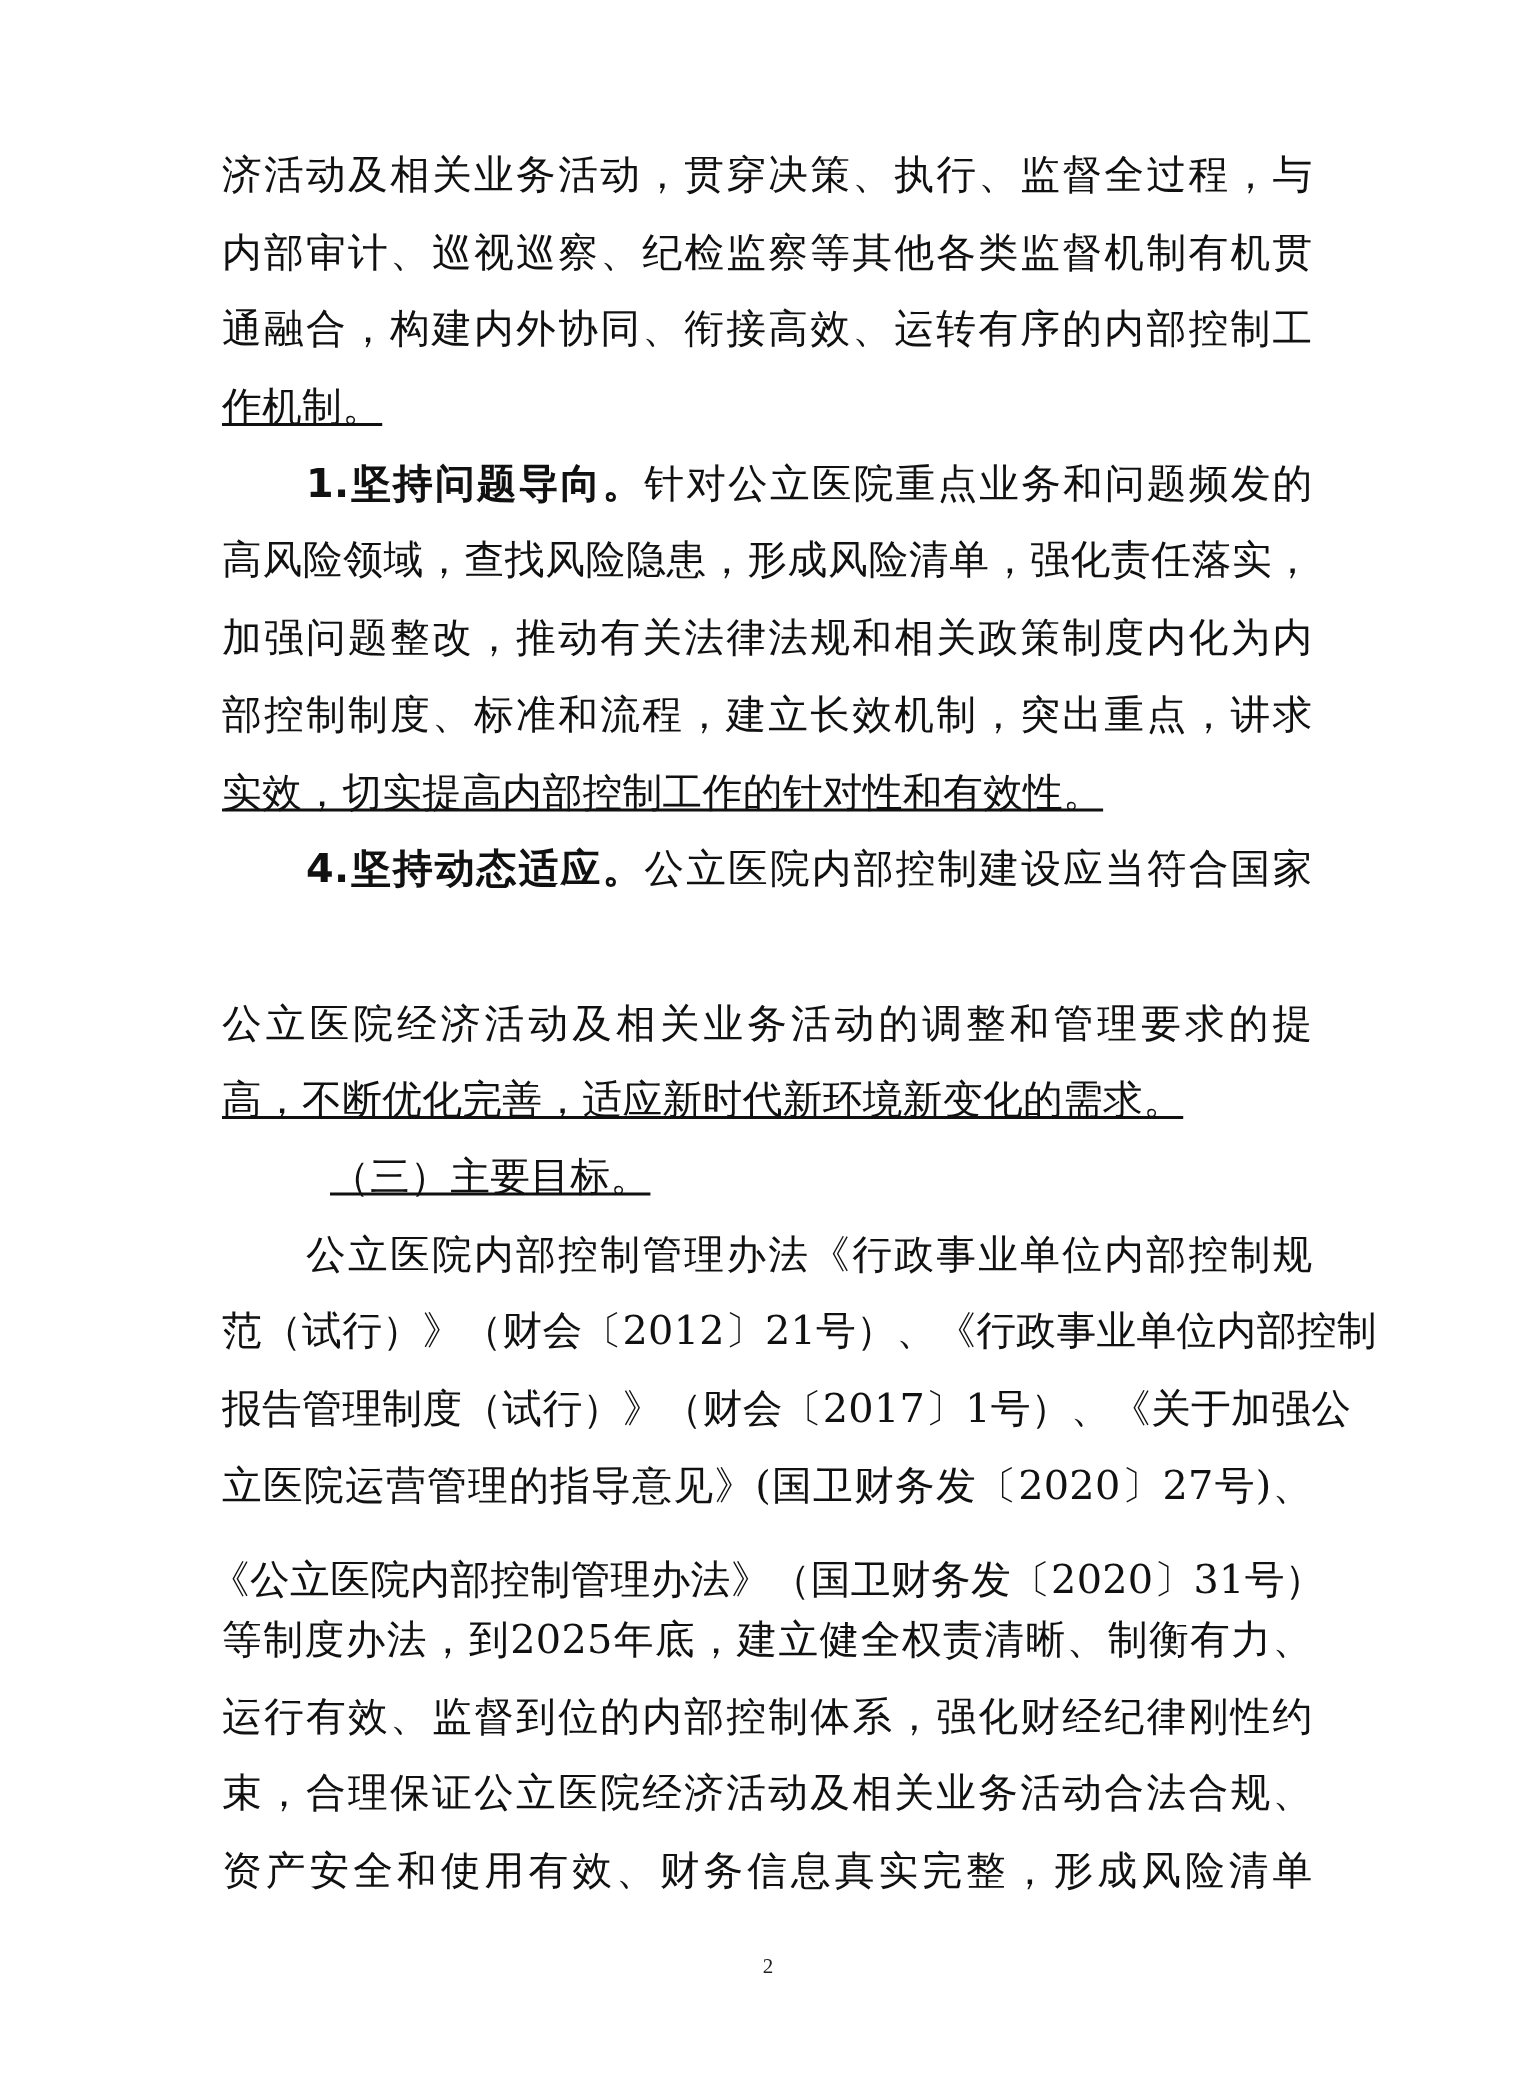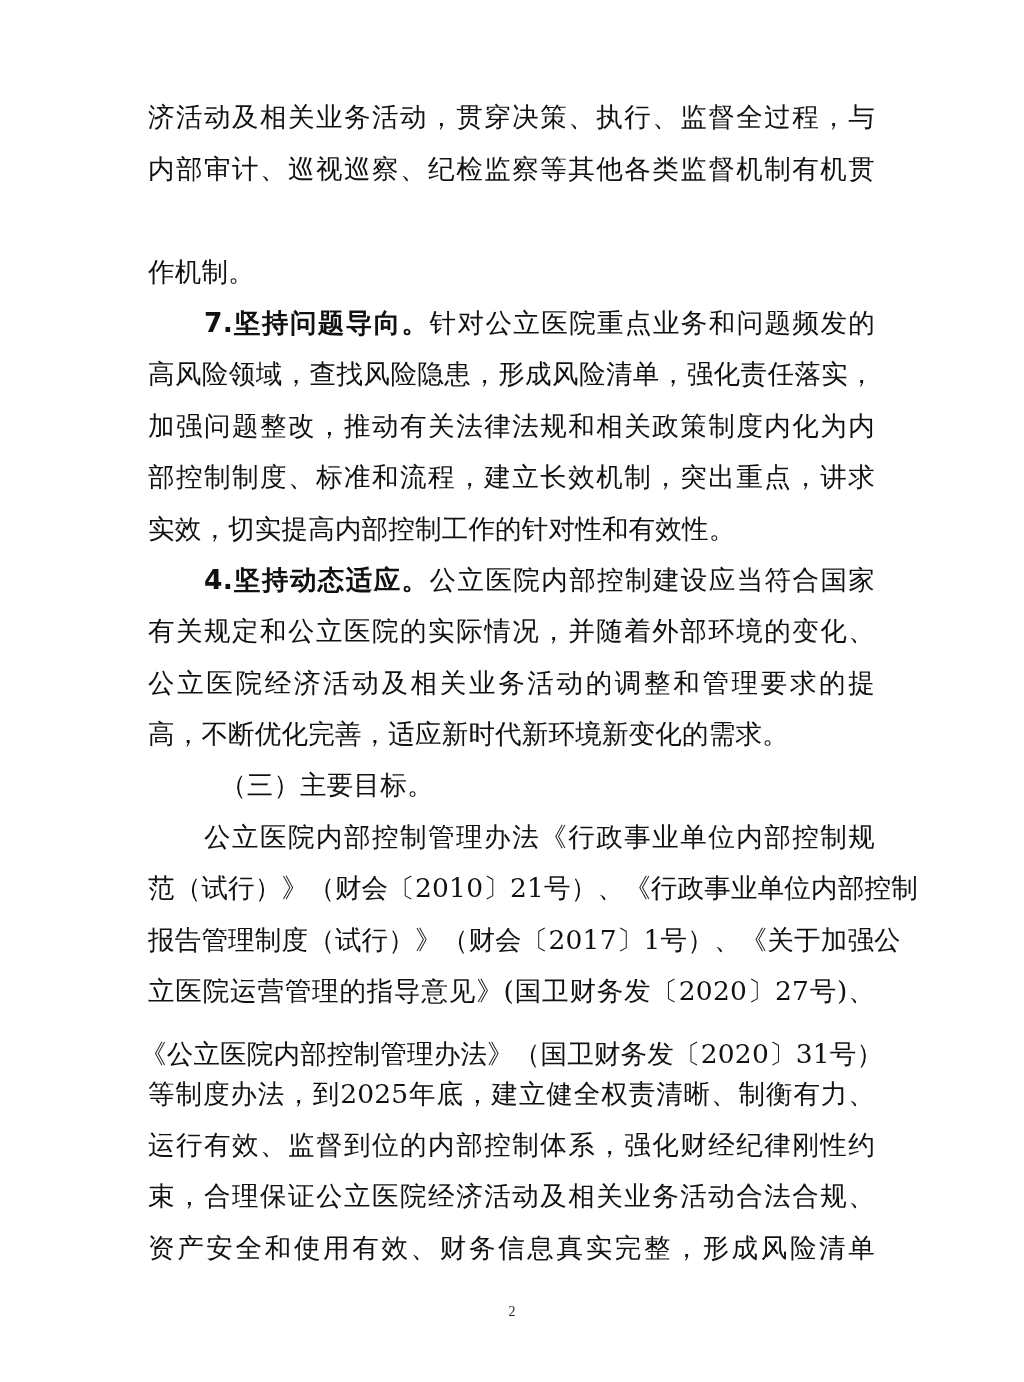--- a/index.html
+++ b/index.html
@@ -2,50 +2,50 @@
 <html><head>
 <meta charset="utf-8">
 <style>
   html, body { margin: 0; padding: 0; background: #ffffff; }
   body { width: 1024px; height: 1382px; position: relative; overflow: hidden;
          font-family: "DejaVu Serif", "Liberation Serif", serif; color: #111111; }
   .page { position: absolute; left: 0; top: 12px; width: 1024px; height: 1382px; }
   .line { position: absolute; left: 148px; width: 727px; height: 40px;
           font-size: 26.5px; line-height: 40px; white-space: nowrap;
           text-align: justify; text-align-last: justify; letter-spacing: 0.2px; }
-  .line.last { text-align-last: left; }
+  .line.last { text-align-last: left; text-decoration: underline; }
   .line.indent { left: 204px; width: 671px; }
   .line.quote-start { left: 140px; width: 735px; margin-top: 12px; }
   .bold { font-family: "DejaVu Sans", "Liberation Sans", sans-serif; font-weight: bold; }
   .page-number { position: absolute; top: 1292px; left: 0; width: 1024px; text-align: center;
                  font-family: "Liberation Serif", serif; font-size: 14px; color: #222; }
 </style>
 </head>
 <body>
 
 <div class="page">
   <div class="line" style="top:85px">济活动及相关业务活动，贯穿决策、执行、监督全过程，与</div>
   <div class="line" style="top:137px">内部审计、巡视巡察、纪检监察等其他各类监督机制有机贯</div>
+  <div class="line" style="top:188px">通融合，构建内外协同、衔接高效、运转有序的内部控制工</div>
   <div class="line last" style="top:240px">作机制。</div>
 
-  <div class="line indent" style="top:291px"><span class="bold">7.坚持问题导向。</span><span>针对公立医院重点业务和问题频发的</span></div>
+  <div class="line indent" style="top:291px"><span class="bold">1.坚持问题导向。</span><span>针对公立医院重点业务和问题频发的</span></div>
   <div class="line" style="top:342px">高风险领域，查找风险隐患，形成风险清单，强化责任落实，</div>
   <div class="line" style="top:394px">加强问题整改，推动有关法律法规和相关政策制度内化为内</div>
   <div class="line" style="top:445px">部控制制度、标准和流程，建立长效机制，突出重点，讲求</div>
   <div class="line last" style="top:497px">实效，切实提高内部控制工作的针对性和有效性。</div>
 
   <div class="line indent" style="top:548px"><span class="bold">4.坚持动态适应。</span><span>公立医院内部控制建设应当符合国家</span></div>
-  <div class="line" style="top:599px">有关规定和公立医院的实际情况，并随着外部环境的变化、</div>
   <div class="line" style="top:651px">公立医院经济活动及相关业务活动的调整和管理要求的提</div>
   <div class="line last" style="top:702px">高，不断优化完善，适应新时代新环境新变化的需求。</div>
 
   <div class="line indent last" style="top:753px; left:196px;margin-left:24px;">（三）主要目标。</div>
 
   <div class="line indent" style="top:805px">公立医院内部控制管理办法《行政事业单位内部控制规</div>
-  <div class="line" style="top:856px">范（试行）》（财会〔2010〕21号）、《行政事业单位内部控制</div>
+  <div class="line" style="top:856px">范（试行）》（财会〔2012〕21号）、《行政事业单位内部控制</div>
   <div class="line" style="top:908px">报告管理制度（试行）》（财会〔2017〕1号）、《关于加强公</div>
   <div class="line" style="top:959px">立医院运营管理的指导意见》(国卫财务发〔2020〕27号)、</div>
   <div class="line quote-start" style="top:1010px">《公立医院内部控制管理办法》（国卫财务发〔2020〕31号）</div>
   <div class="line" style="top:1062px">等制度办法，到2025年底，建立健全权责清晰、制衡有力、</div>
   <div class="line" style="top:1113px">运行有效、监督到位的内部控制体系，强化财经纪律刚性约</div>
   <div class="line" style="top:1164px">束，合理保证公立医院经济活动及相关业务活动合法合规、</div>
   <div class="line" style="top:1216px">资产安全和使用有效、财务信息真实完整，形成风险清单</div>
 
   <div class="page-number">2</div>
 </div>

